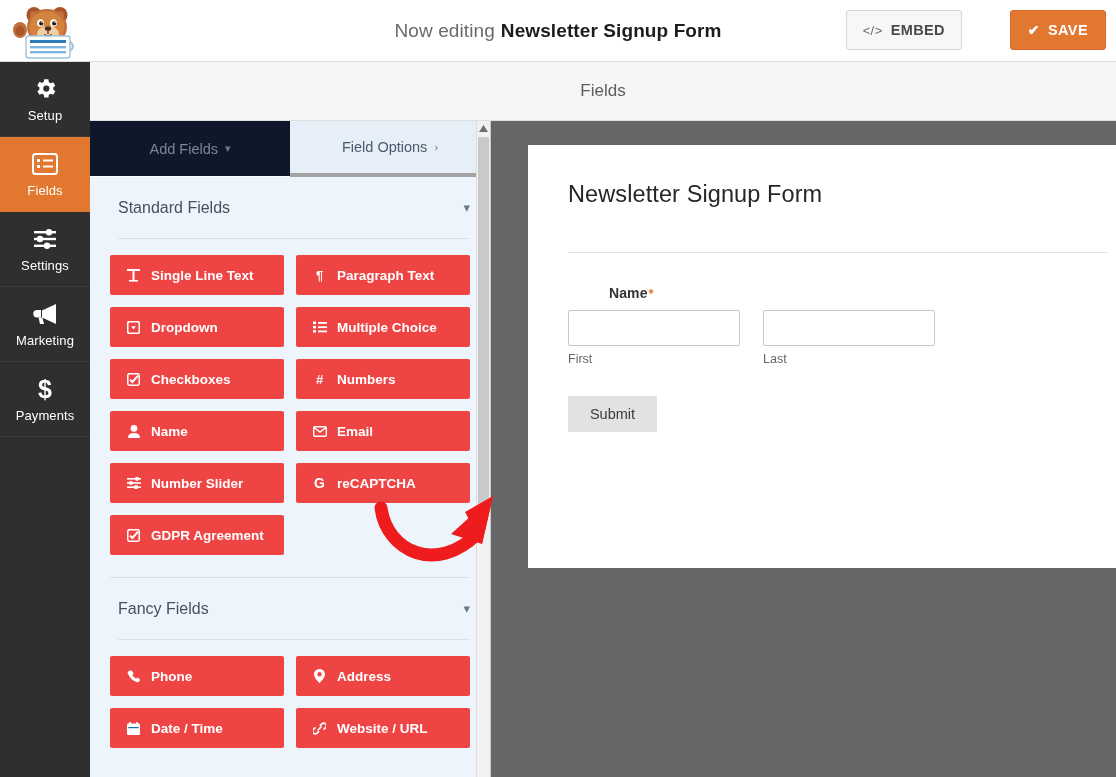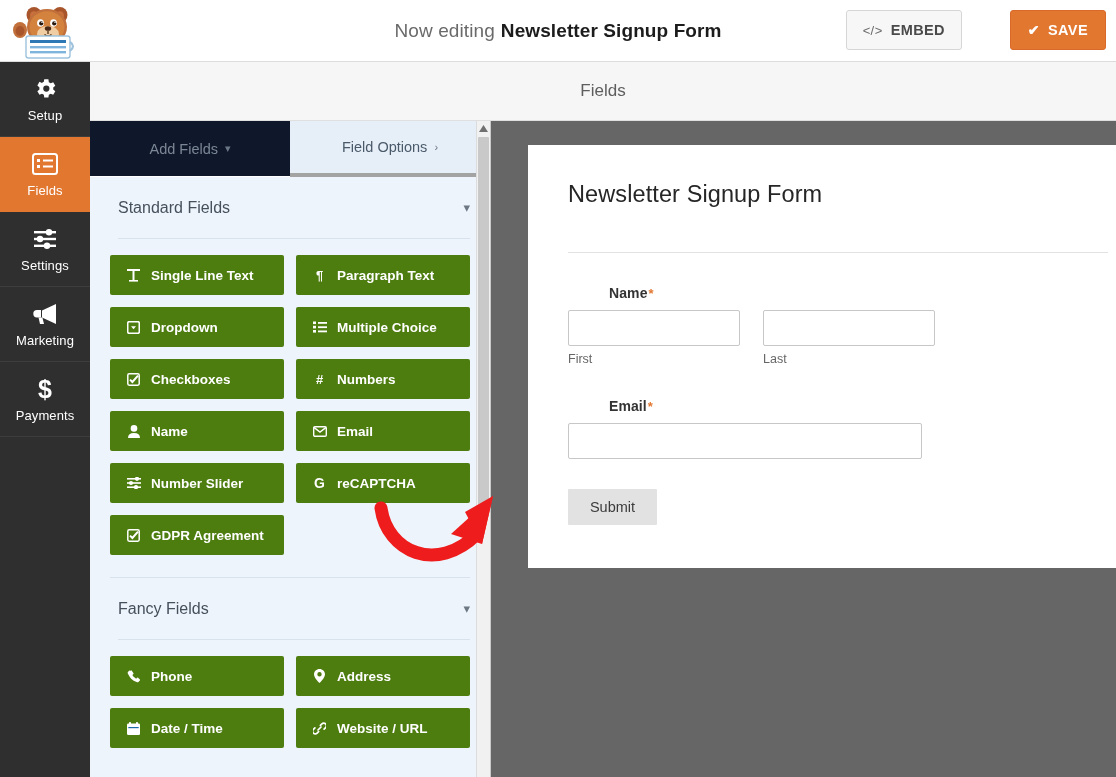--- a/index.html
+++ b/index.html
@@ -100,21 +100,21 @@
     cursor: pointer;
     margin-left: 8px;
   }
   .section-head .sec-caret { font-size: 13px; color: #6d7885; }
 
   .field-grid {
     display: grid; grid-template-columns: 1fr 1fr; gap: 12px 12px;
     padding-top: 16px;
   }
   .field-btn {
-    height: 40px; background: #4d7c0f; border-radius: 2px;
+    height: 40px; background: #ef4444; border-radius: 2px;
     display: flex; align-items: center; gap: 10px;
     padding-left: 16px;
     color: #ffffff; font-size: 13.5px; font-weight: bold;
     cursor: pointer; user-select: none;
   }
   .field-btn .fb-ico {
     width: 15px; display: flex; align-items: center; justify-content: center;
     font-size: 13px;
   }
 
@@ -506,26 +506,20 @@
             <span class="sub-label">First</span>
           </div>
           <div class="name-col">
             <input class="txt-input" type="text" placeholder="" style="">
             <span class="sub-label">Last</span>
           </div>
         </div>
       </div>
 
       
-      <div class="fld-block">
-        <div class="fld-label">
-          <span>Email</span><span class="req">*</span>
-        </div>
-        <input class="email-input" type="text" placeholder="" style="">
-      </div>
 
       <button class="submit-btn">Submit</button>
     </div>
   </div>
 
   <svg class="arrow-svg" viewBox="0 0 170 115">
     <g fill="none" stroke="#ee1c1c" stroke-width="13" stroke-linecap="round">
       <path d="M16 26 C22 70, 72 92, 112 52"></path>
     </g>
     <path d="M128 14 L117 62 L86 52 Z" fill="#ee1c1c"></path>

